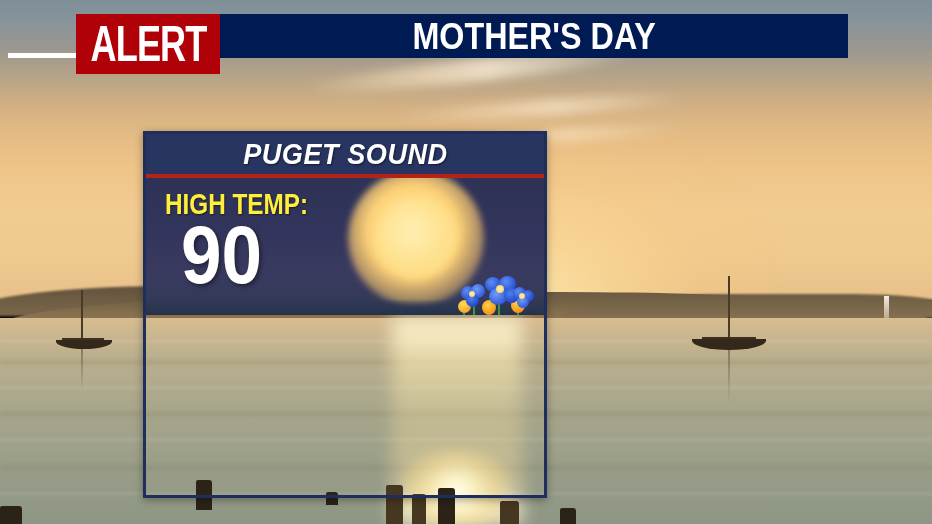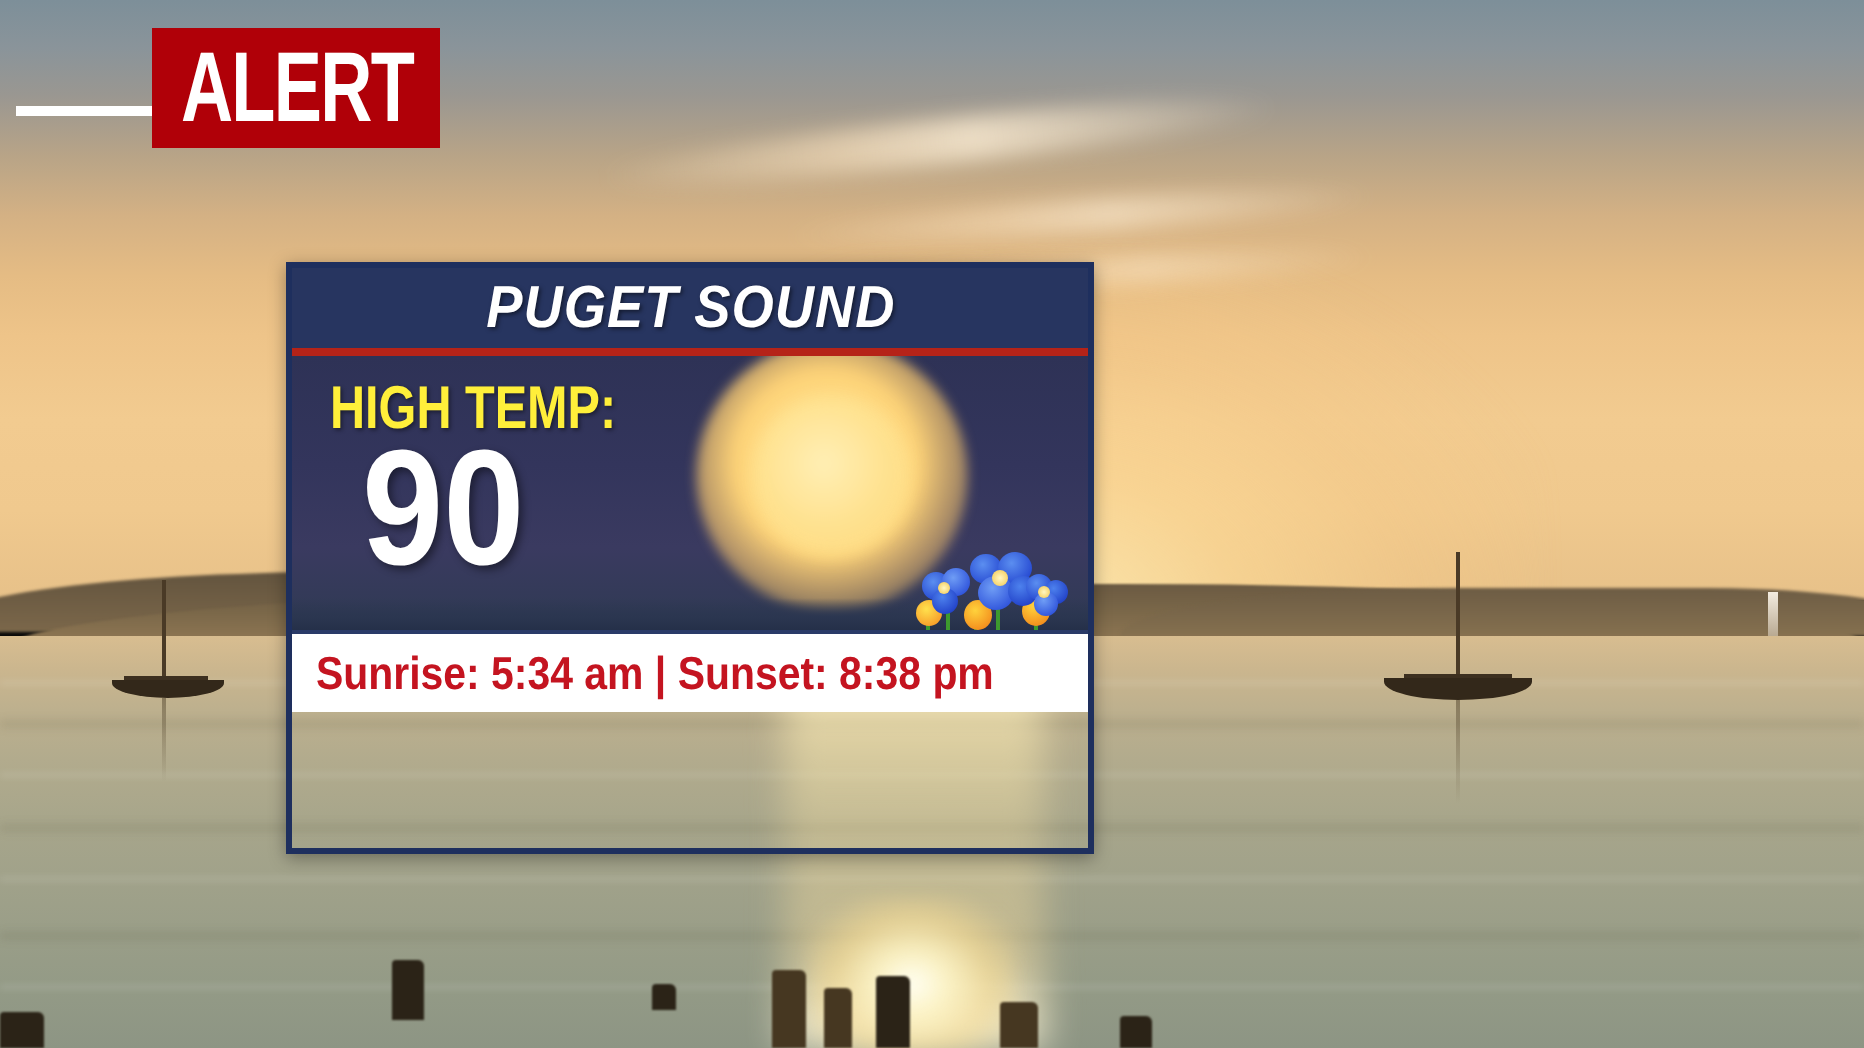--- a/index.html
+++ b/index.html
@@ -173,21 +173,21 @@
     color:#ffe21a; font-weight:bold; font-size:17px;
     transform:scaleX(.88) scaleY(1.08);
   }
   .date-full {
     color:#ffffff; font-weight:bold; font-size:17px;
     transform:scaleX(.88) scaleY(1.08);
   }
 
   
   #panel {
-    position:absolute; left:143px; top:131px; width:404px; height:296px;
+    position:absolute; left:143px; top:131px; width:404px; height:367px;
     border:3px solid #1e2f5e;
     box-shadow:0 2px 8px rgba(0,0,0,.35);
   }
   .panel-head {
     height:44px; background:#273560;
     display:flex; align-items:center; justify-content:center;
     border-bottom:4px solid #b52318;
     position:relative;
   }
   .panel-head .txt {
@@ -311,20 +311,23 @@
   <div class="piling" style="left:0px;   top:506px; width:22px; height:18px;"></div>
 </div>
 
 <div id="header">
   <div class="hdr-line"></div>
 
   <div class="alert-box">
     <span class="txt">ALERT</span>
   </div>
 
+  <div class="title-bar">
+    <span class="txt">MOTHER'S DAY</span>
+  </div>
 
 </div>
 
 <div id="panel">
 
   <div class="panel-head">
     <span class="txt">PUGET SOUND</span>
   </div>
 
   <div class="panel-temp">
@@ -367,17 +370,14 @@
         <div class="petal" style="left:71px; top:16px; width:12px; height:12px; background:radial-gradient(circle at 40% 35%,#4d81ed,#152fbe);"></div>
         <div class="petal" style="left:66px; top:22px; width:12px; height:12px; background:radial-gradient(circle at 40% 35%,#6f9df5,#1d3fd4);"></div>
         <div class="petal" style="left:68px; top:19px; width:6px;  height:6px;  background:radial-gradient(circle,#fff7c2,#f2c64a);"></div>
       </div>
 
     </div>
   </div>
 
 
 
-  <div class="row row3">
-    <span class="txt-red">Sunrise:  5:34 am | Sunset:  8:38 pm</span>
-  </div>
 
 </div>
 
 </body></html>

